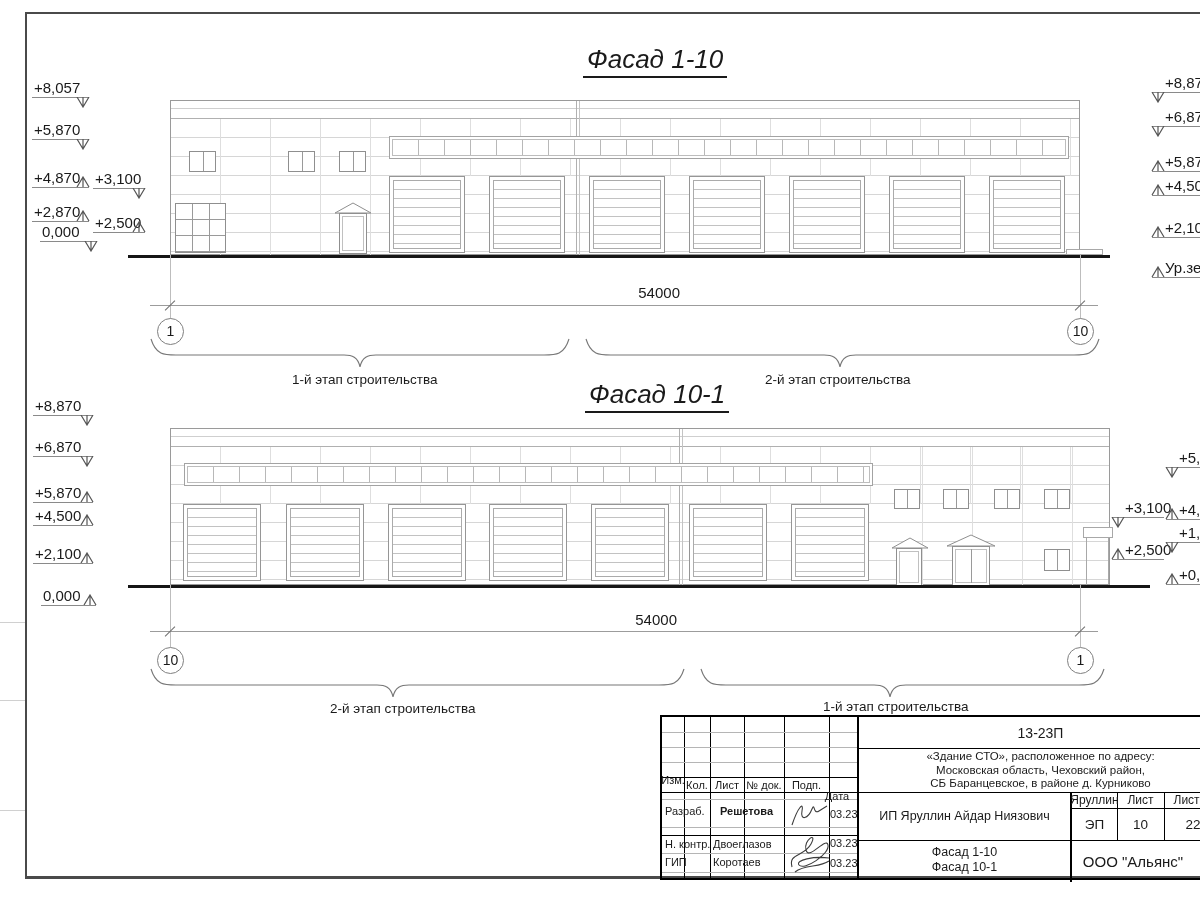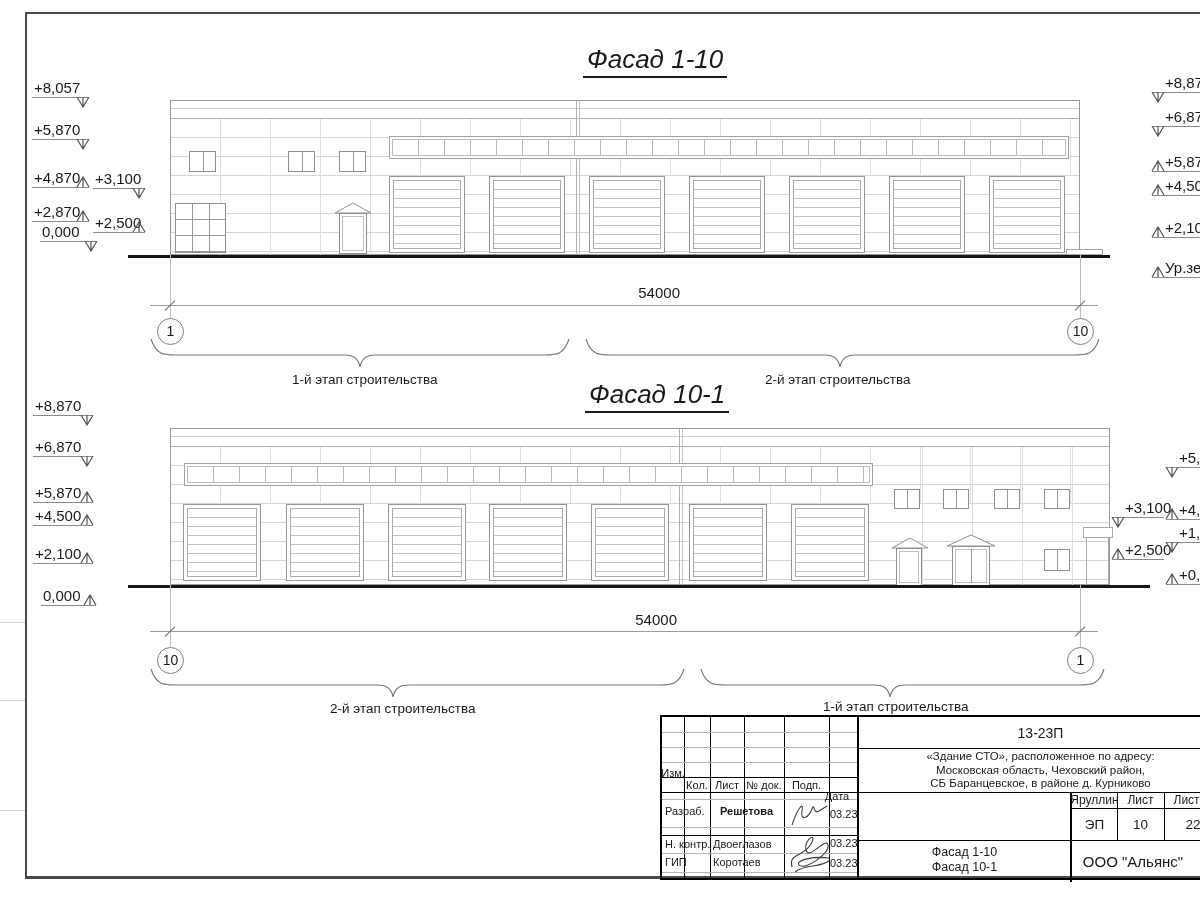--- a/index.html
+++ b/index.html
@@ -380,21 +380,21 @@
   <div class="tbh soft" style="left:0;top:30px;width:195px;"></div>
   <div class="tbh soft" style="left:0;top:45px;width:195px;"></div>
   <div class="tbh" style="left:0;top:60px;width:195px;"></div>
   <div class="tbh" style="left:0;top:75px;width:195px;"></div>
   <div class="tbh soft" style="left:0;top:82px;width:195px;"></div>
   <div class="tbh soft" style="left:0;top:110px;width:195px;"></div>
   <div class="tbh" style="left:0;top:118px;width:195px;"></div>
   <div class="tbh soft" style="left:0;top:136px;width:195px;"></div>
   <div class="tbh soft" style="left:0;top:155px;width:195px;"></div>
 
-  <div class="cellc" style="left:0;top:48px;width:22px;height:15px;">Изм.</div>
+  <div class="cellc" style="left:0;top:55px;width:22px;height:15px;">Изм.</div>
   <div class="cellc" style="left:22px;top:60px;width:26px;height:15px;">Кол.</div>
   <div class="cellc" style="left:48px;top:60px;width:34px;height:15px;">Лист</div>
   <div class="cellc" style="left:82px;top:60px;width:40px;height:15px;">№ док.</div>
   <div class="cellc" style="left:122px;top:60px;width:45px;height:15px;">Подп.</div>
   <div class="cellc" style="left:167px;top:71px;width:16px;height:15px;">Дата</div>
 
   <div class="abs" style="left:3px;top:88px;">Разраб.</div>
   <div class="abs" style="left:58px;top:88px;font-weight:bold;">Решетова</div>
   <div class="abs" style="left:168px;top:91px;">03.23</div>
   <div class="abs" style="left:3px;top:121px;">Н. контр.</div>
@@ -414,20 +414,21 @@
   <div class="tbh" style="left:197px;top:31px;width:363px;"></div>
   <div class="tbh" style="left:197px;top:75px;width:363px;"></div>
   <div class="cellc" style="left:197px;top:0;width:363px;height:31px;font-size:14px;">13-23П</div>
   <div class="abs" style="left:197px;top:33px;width:363px;text-align:center;font-size:11.5px;line-height:13.5px;">
     <div>«Здание СТО», расположенное по адресу:</div>
     <div>Московская область, Чеховский район,</div>
     <div>СБ Баранцевское, в районе д. Курниково</div>
   </div>
 
   <div class="tbv" style="left:408px;top:75px;height:90px;width:2px;"></div>
+  <div class="cellc" style="left:197px;top:75px;width:211px;height:48px;font-size:12.5px;">ИП Яруллин Айдар Ниязович</div>
 
   <div class="tbv" style="left:455px;top:75px;height:48px;"></div>
   <div class="tbv" style="left:502px;top:75px;height:48px;"></div>
   <div class="tbh" style="left:410px;top:91px;width:150px;"></div>
   <div class="cellc" style="left:410px;top:75px;width:45px;height:16px;font-size:12px;">Яруллин</div>
   <div class="cellc" style="left:455px;top:75px;width:47px;height:16px;font-size:12px;">Лист</div>
   <div class="cellc" style="left:502px;top:75px;width:58px;height:16px;font-size:12px;">Листов</div>
   <div class="cellc" style="left:410px;top:91px;width:45px;height:32px;font-size:13.5px;">ЭП</div>
   <div class="cellc" style="left:455px;top:91px;width:47px;height:32px;font-size:13.5px;">10</div>
   <div class="cellc" style="left:502px;top:91px;width:58px;height:32px;font-size:13.5px;">22</div>

